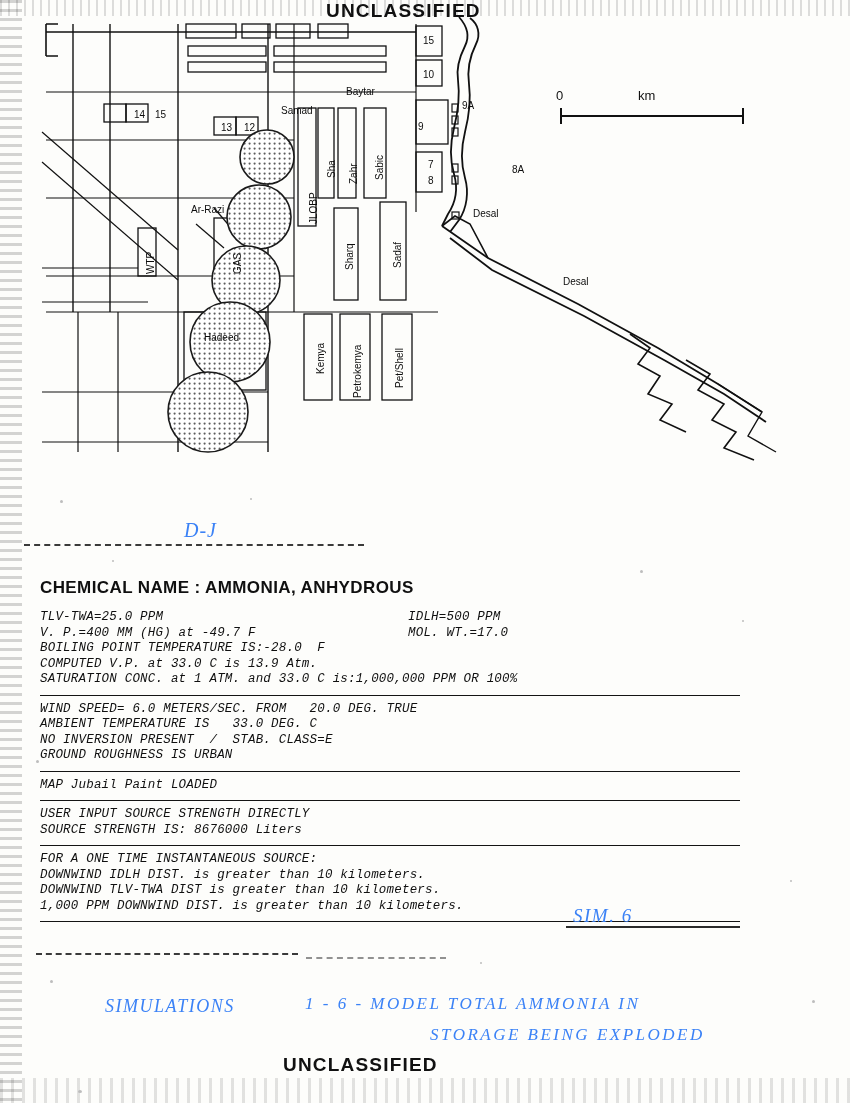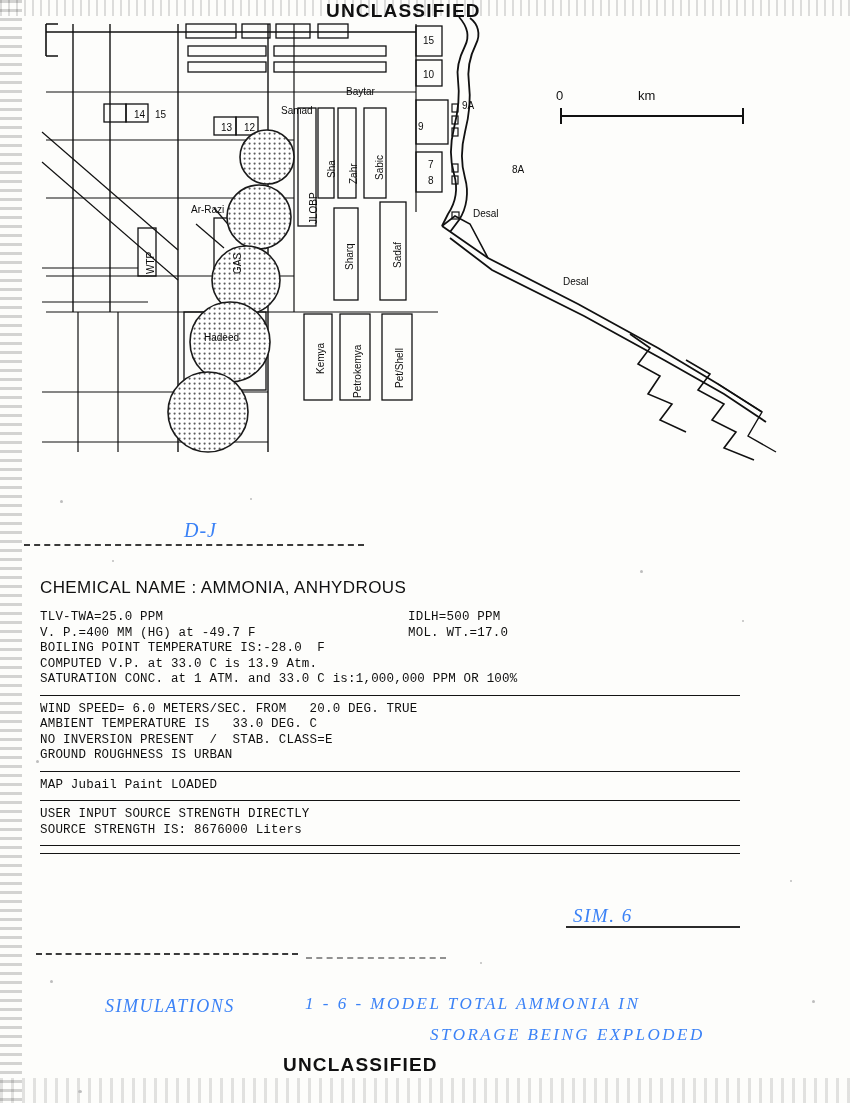--- a/index.html
+++ b/index.html
@@ -160,21 +160,21 @@
   #report {
     position: absolute;
     left: 40px;
     top: 578px;
     width: 700px;
     font-family: "Liberation Mono", monospace;
     color: #101010;
   }
   #chem-title {
     font-family: "Liberation Sans", sans-serif;
-    font-weight: normal;
+    font-weight: bold;
     font-size: 17px;
     letter-spacing: 0.4px;
     margin: 0 0 12px 0;
     white-space: nowrap;
   }
   .rule {
     border-top: 1.6px solid #141414;
     margin: 7px 0 6px 0;
     width: 700px;
   }
@@ -186,21 +186,21 @@
     white-space: pre;
   }
   .two-col {
     position: relative;
   }
   .col-right {
     position: absolute;
     left: 368px;
     top: 0;
   }
-  .group { margin-bottom: 4px; }
+  .group { margin-bottom: 4px; font-style: italic; }
 </style>
 </head>
 <body>
 
 <div id="page">
 
   <div class="edge-noise"></div>
   <div class="edge-noise-top"></div>
   <div class="edge-noise-bottom"></div>
 
@@ -380,20 +380,26 @@
 
     <div class="rule"></div>
 
     <div class="sect group">
       <div class="line">USER INPUT SOURCE STRENGTH DIRECTLY</div>
       <div class="line">SOURCE STRENGTH IS: 8676000 Liters</div>
     </div>
 
     <div class="rule"></div>
 
+    <div class="sect group">
+      <div class="line">FOR A ONE TIME INSTANTANEOUS SOURCE:</div>
+      <div class="line">DOWNWIND IDLH DIST. is greater than 10 kilometers.</div>
+      <div class="line">DOWNWIND TLV-TWA DIST is greater than 10 kilometers.</div>
+      <div class="line">1,000 PPM DOWNWIND DIST. is greater than 10 kilometers.</div>
+    </div>
 
     <div class="rule"></div>
   </div>
 
   <div class="hand" id="hand-sim6">SIM. 6</div>
   <div class="dashline" id="dash-sim6-under"></div>
 
   <div class="dashline" id="dash-b"></div>
   <div class="dashline" id="dash-c"></div>
 

